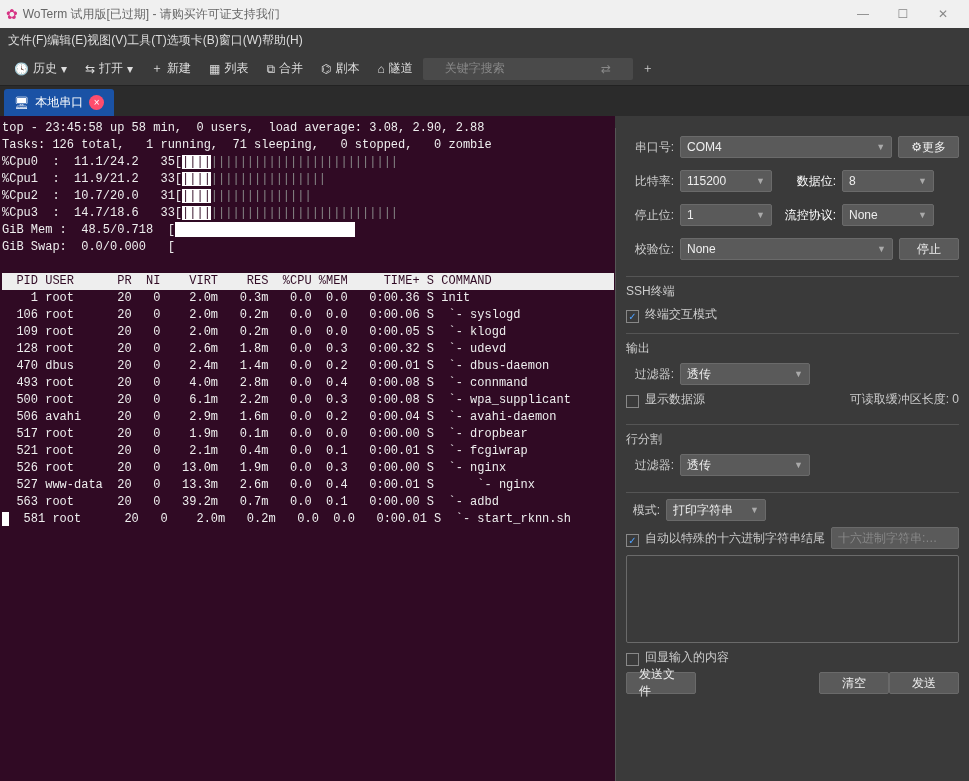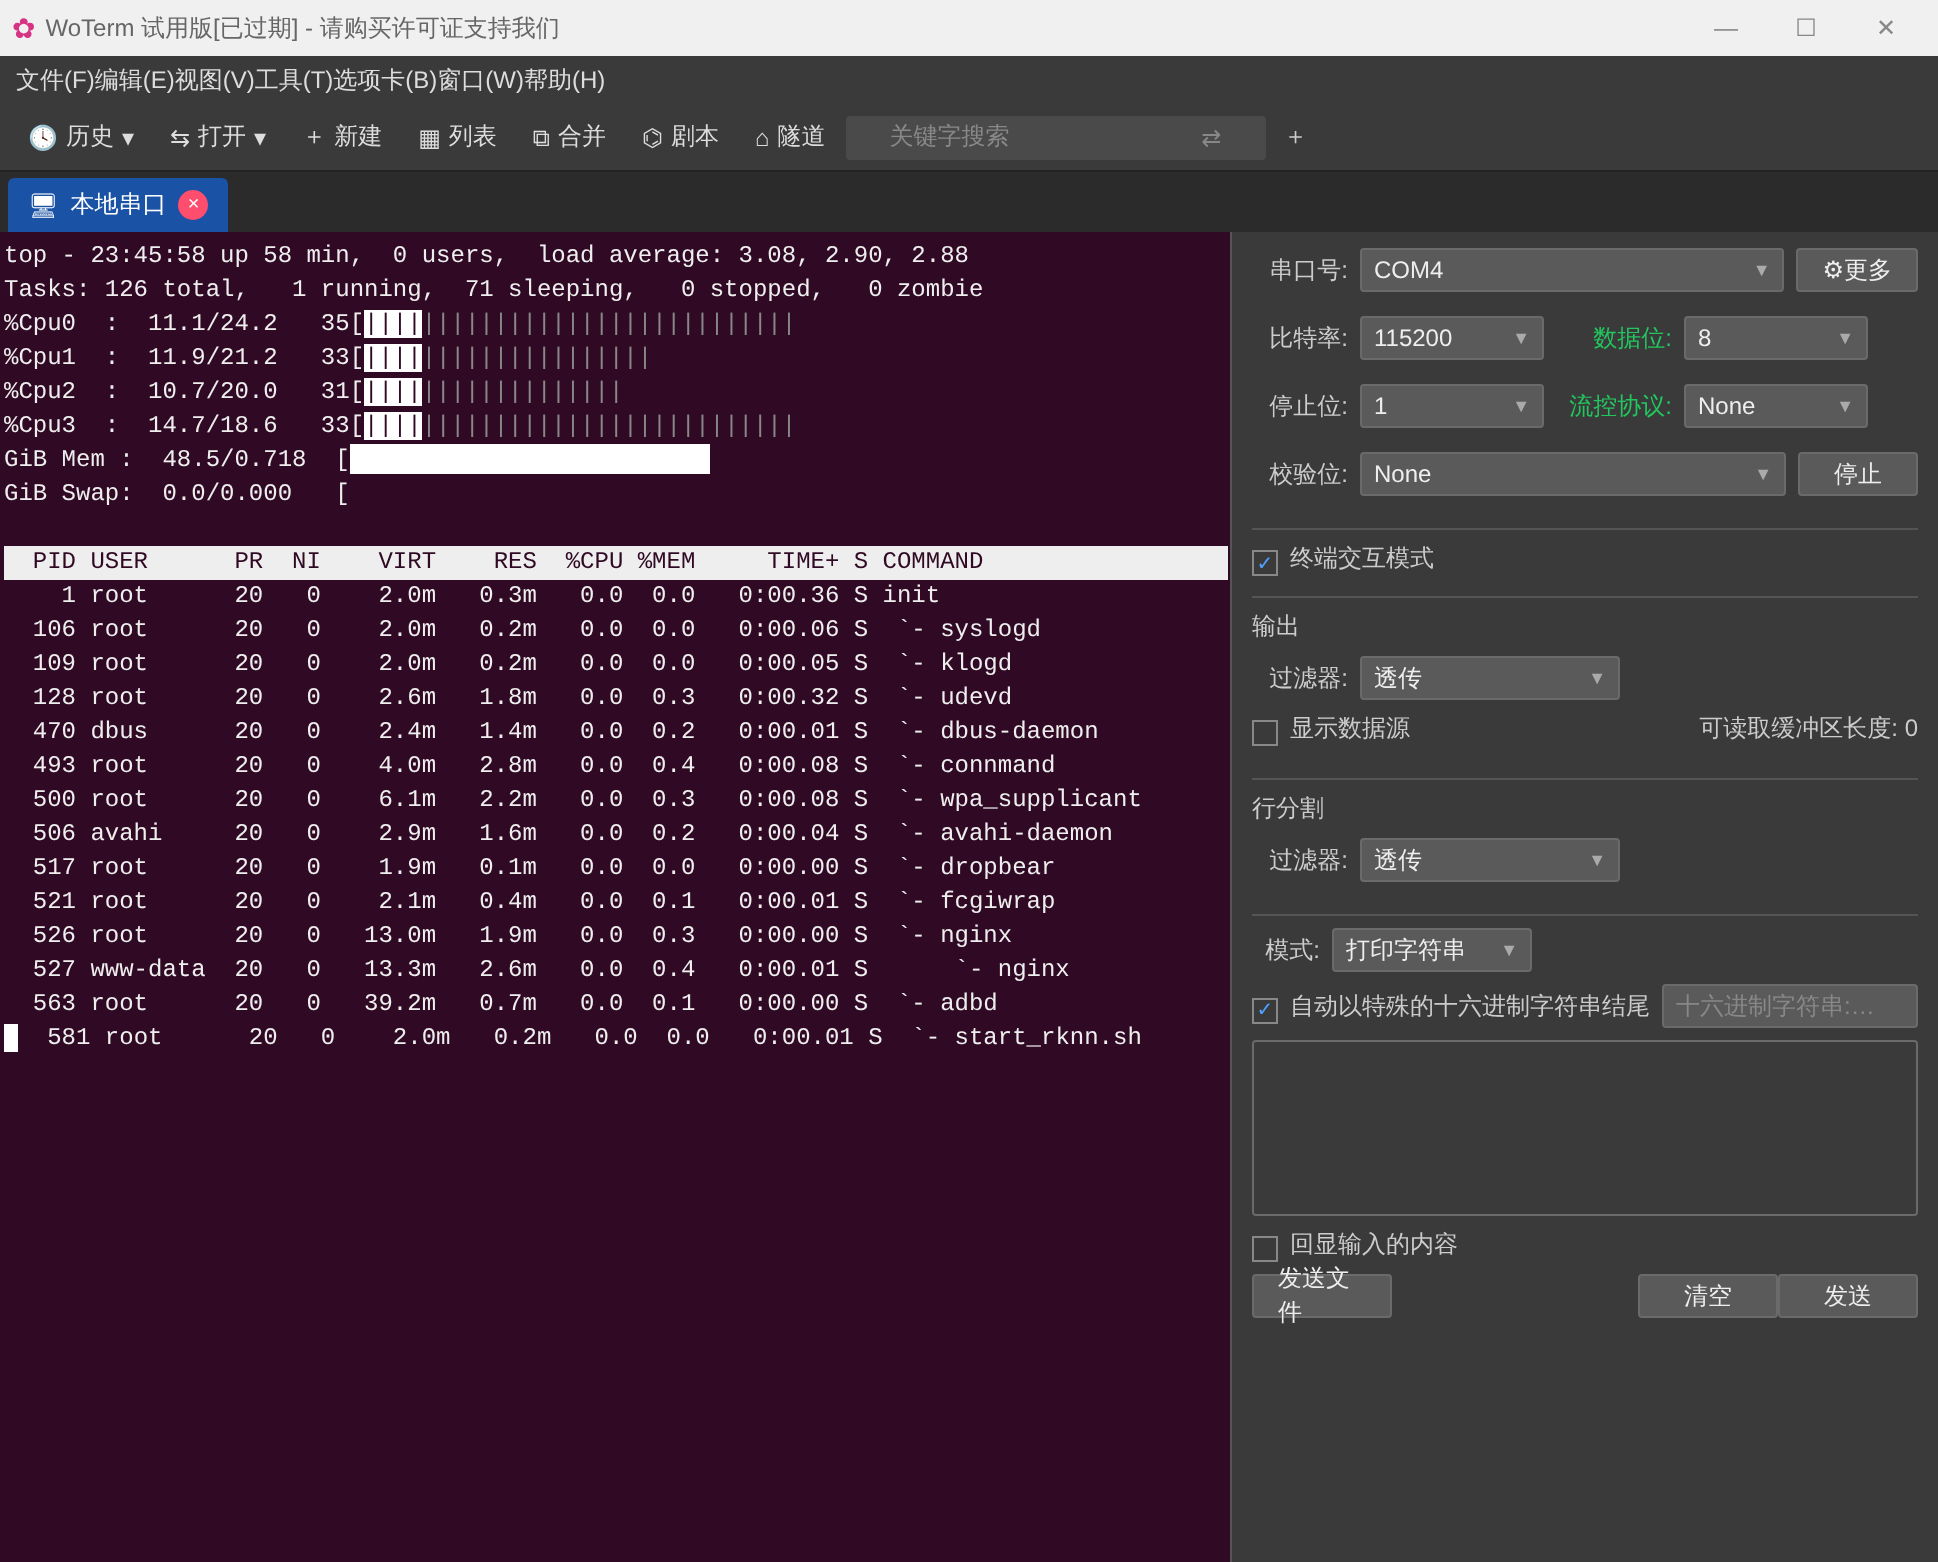--- a/index.html
+++ b/index.html
@@ -105,24 +105,25 @@
 .sidepanel {
   width: 354px;
   background: #3a3a3a;
   border-left: 1px solid #555;
   padding: 8px 10px;
   display: flex;
   flex-direction: column;
   gap: 6px;
   font-size: 12px;
   overflow-y: auto;
+  margin-top: 12px;
 }
 .row { display: flex; align-items: center; gap: 6px; margin-bottom: 6px; }
 .lbl { width: 48px; text-align: right; color: #ccc; }
-.lbl2 { width: 58px; text-align: right; color: #22c55e; }
+.lbl2 { width: 58px; text-align: right; color: #ffffff; }
 .sel, .inp {
   background: #5a5a5a; border:1px solid #6a6a6a; color:#eee;
   height: 22px; padding: 0 6px; border-radius:2px;
   display:flex; align-items:center; justify-content:space-between;
 }
 .sel { flex:1; }
 .sel .tri { font-size:9px; color:#aaa; margin-left:4px; }
 .btn2 {
   background: #5a5a5a; border:1px solid #6a6a6a; color:#eee;
   height:22px; padding: 0 12px; border-radius:2px;
@@ -257,20 +258,21 @@
       <span class="lbl">校验位:</span>
       <div class="sel">
           <span>None</span>
           <span class="tri">▼</span>
         </div>
       <div class="btn2">停止</div>
     </div>
 
 
     <div class="section">
+      <div class="sectitle">SSH终端</div>
       <div class="chk">
         <span class="chkbox checked"></span>
         <span>终端交互模式</span>
       </div>
     </div>
 
     <div class="section">
       <div class="sectitle">输出</div>
       <div class="row">
         <span class="lbl">过滤器:</span>

